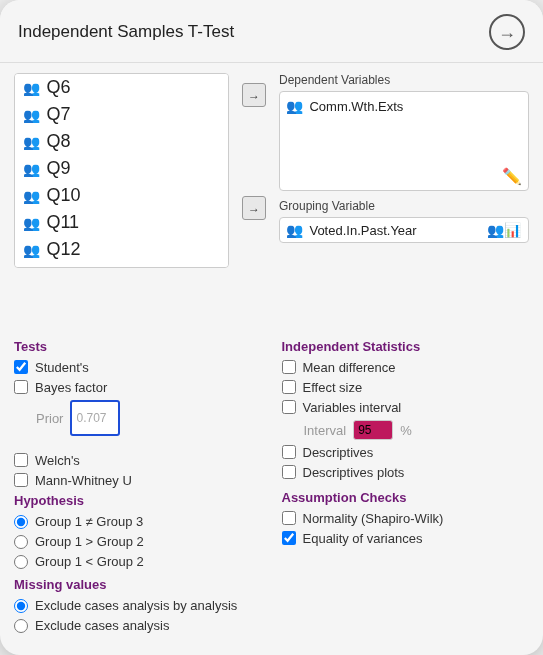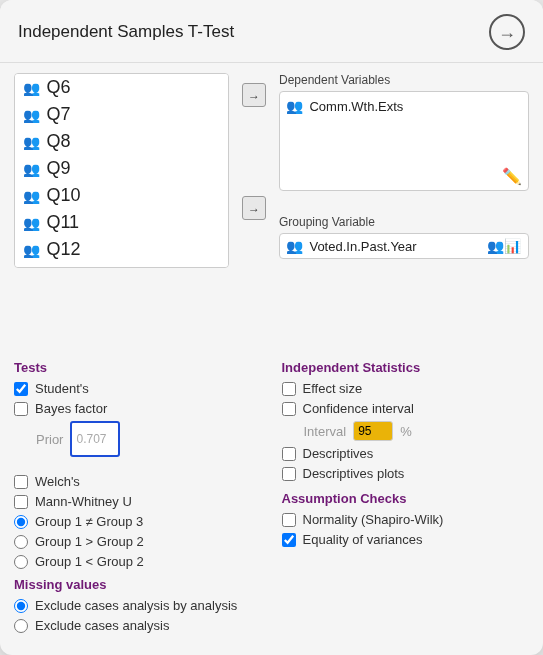--- a/index.html
+++ b/index.html
@@ -9,21 +9,21 @@
       background: #f0f0f0;
       display: flex;
       justify-content: center;
       align-items: center;
       min-height: 100vh;
     }
     .dialog {
       width: 543px;
       min-height: 655px;
       background: #f5f5f5;
-      border-radius: 12px;
+      border-radius: 20px;
       box-shadow: 0 4px 24px rgba(0,0,0,0.25);
       overflow: hidden;
       display: flex;
       flex-direction: column;
     }
     .header {
       background: #f5f5f5;
       padding: 14px 18px 12px 18px;
       display: flex;
       align-items: center;
@@ -166,21 +166,21 @@
       flex: 1;
     }
     .section-title {
       font-size: 13px;
       font-weight: 700;
       color: #701a75;
       margin-bottom: 6px;
     }
     .checkbox-row {
       display: flex;
-      align-items: flex-end;
+      align-items: flex-start;
       gap: 7px;
       margin-bottom: 5px;
     }
     .checkbox-row label {
       font-size: 13px;
       color: #333;
       cursor: pointer;
     }
     input[type="checkbox"], input[type="radio"] {
       width: 14px;
@@ -213,41 +213,41 @@
       padding-left: 22px;
     }
     .interval-label { font-size: 13px; color: #999; }
     .interval-input {
       width: 40px;
       height: 20px;
       border: 1px solid #ccc;
       border-radius: 3px;
       padding: 1px 4px;
       font-size: 12px;
-      background: #eab308;
+      background: #be185d;
     }
     .pct-label { font-size: 13px; color: #999; }
     .radio-row {
       display: flex;
       align-items: center;
       gap: 7px;
       margin-bottom: 5px;
     }
     .radio-row label {
       font-size: 13px;
       color: #333;
     }
     .hypothesis-section, .missing-section {
       margin-bottom: 8px;
     }
     .dv-gv-panel {
       flex: 1;
       display: flex;
       flex-direction: column;
-      gap: 24px;
+      gap: 8px;
     }
   </style>
 </head>
 <body>
 
 <div class="dialog">
 
   <div class="header">
     <span class="header-title">Independent Samples T-Test</span>
     <button class="next-btn">
@@ -355,20 +355,21 @@
           <input type="checkbox" id="welch" style="">
           <label for="welch">Welch's</label>
         </div>
         <div class="checkbox-row">
           <input type="checkbox" id="mann" style="">
           <label for="mann">Mann-Whitney U</label>
         </div>
       </div>
 
       <div class="hypothesis-section">
+        <div class="section-title">Hypothesis</div>
         <div class="radio-row">
           <input type="radio" name="hypothesis" id="hyp0" checked="" style="">
           <label for="hyp0">Group 1 ≠ Group 3</label>
         </div>
         <div class="radio-row">
           <input type="radio" name="hypothesis" id="hyp1" style="">
           <label for="hyp1">Group 1 &gt; Group 2</label>
         </div>
         <div class="radio-row">
           <input type="radio" name="hypothesis" id="hyp2" style="">
@@ -387,26 +388,30 @@
           <label for="miss1">Exclude cases analysis</label>
         </div>
       </div>
     </div>
 
     <div class="bottom-right">
 
       <div>
         <div class="section-title">Independent Statistics</div>
         <div class="checkbox-row">
+          <input type="checkbox" id="meandiff" style="">
+          <label for="meandiff">Mean difference</label>
+        </div>
+        <div class="checkbox-row">
           <input type="checkbox" id="effectsize" style="">
           <label for="effectsize">Effect size</label>
         </div>
         <div class="checkbox-row">
           <input type="checkbox" id="ci" style="">
-          <label for="ci">Confidence interval</label>
+          <label for="ci">Variables interval</label>
         </div>
         <div class="interval-row">
           <span class="interval-label">Interval</span>
           <input type="text" class="interval-input" value="95" style="">
           <span class="pct-label">%</span>
         </div>
         <div class="checkbox-row">
           <input type="checkbox" id="desc" style="">
           <label for="desc">Descriptives</label>
         </div>

